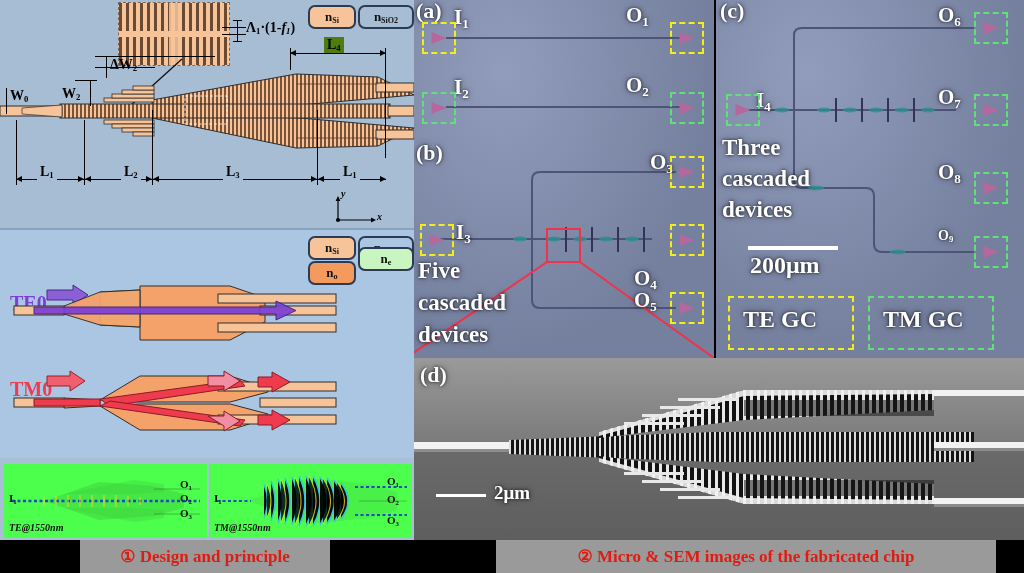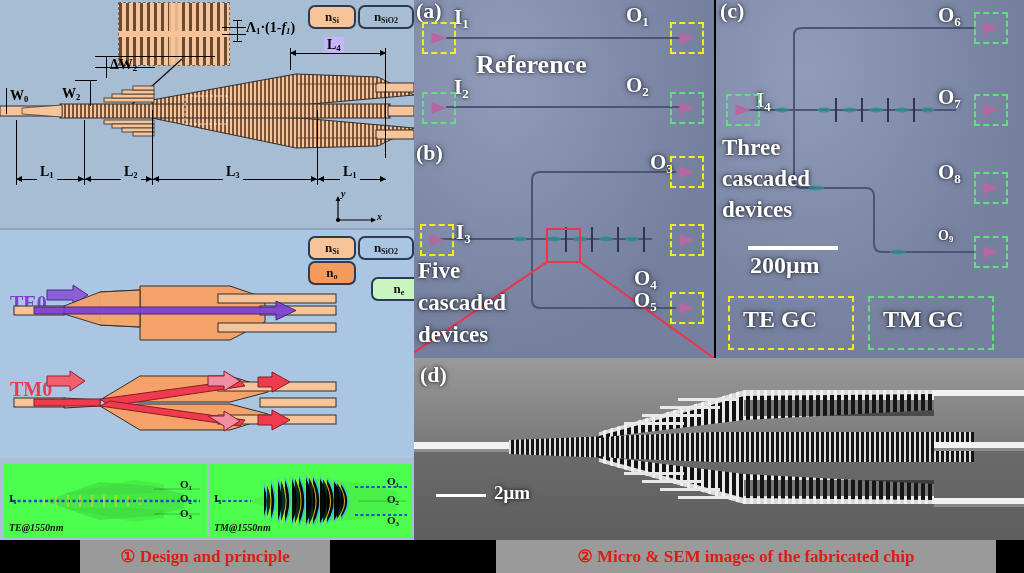--- a/index.html
+++ b/index.html
@@ -160,21 +160,21 @@
         <span>ΔW</span><span class="sub">2</span>
       </div>
       <div class="abs" style="left:106px;top:56px;width:1px;height:22px;background:#000;"></div>
       <div class="abs" style="left:95px;top:67px;width:60px;height:1px;background:#000;"></div>
       <div class="abs" style="left:95px;top:56px;width:120px;height:1px;background:#000;"></div>
 
       <div class="abs" style="left:290px;top:44px;width:96px;height:18px;">
         <div class="abs" style="left:0;top:9px;width:96px;height:1px;background:#000;"></div>
         <div class="arrowL" style="left:0;top:6px;"></div>
         <div class="arrowR" style="right:0;top:6px;"></div>
-        <div class="dimlabel" style="left:34px;top:-7px;background:#c4b5fd;padding:0 3px;">
+        <div class="dimlabel" style="left:34px;top:-7px;background:#4d7c0f;padding:0 3px;">
           <span>L</span><span class="sub">4</span>
         </div>
       </div>
       <div class="abs" style="left:290px;top:48px;width:1px;height:22px;background:#000;"></div>
       <div class="abs" style="left:385px;top:48px;width:1px;height:110px;background:#000;"></div>
 
       <div class="abs" style="left:16px;top:120px;width:1px;height:65px;background:#000;"></div>
       <div class="abs" style="left:84px;top:120px;width:1px;height:65px;background:#000;"></div>
       <div class="abs" style="left:152px;top:110px;width:1px;height:75px;background:#000;"></div>
       <div class="abs" style="left:317px;top:110px;width:1px;height:75px;background:#000;"></div>
@@ -228,21 +228,21 @@
     <div id="schemB">
       <div class="legbox leg-si" style="left:308px;top:6px;width:44px;">
         <span>n</span><span class="sub">Si</span>
       </div>
       <div class="legbox leg-sio2" style="left:358px;top:6px;width:52px;">
         <span>n</span><span class="sub">SiO2</span>
       </div>
       <div class="legbox leg-no" style="left:308px;top:31px;width:44px;">
         <span>n</span><span class="sub">o</span>
       </div>
-      <div class="legbox leg-ne" style="left:358px;top:47px;width:52px;margin-left:13px;">
+      <div class="legbox leg-ne" style="left:358px;top:17px;width:52px;">
         <span>n</span><span class="sub">e</span>
       </div>
 
       <div class="mlabel" style="left:10px;top:62px;color:#7b3fd4;font-size:20px;text-shadow:none;">TE0</div>
       <svg class="abs" style="left:0;top:52px;width:380px;height:78px;" viewBox="0 0 380 78">
 
         <polygon points="47,8 73,8 73,3 88,13 73,23 73,18 47,18" fill="#8b5fd6" stroke="#4b2a88" stroke-width="1"></polygon>
 
         <polygon points="100,10 140,8 140,45 100,43" fill="#c8f5c0" stroke="#2e2e2e" stroke-width="1"></polygon>
 
@@ -395,21 +395,20 @@
         </g>
 
         <rect x="133" y="229" width="33" height="33" fill="none" stroke="#f0334a" stroke-width="2"></rect>
         <line x1="133" y1="262" x2="-8" y2="358" stroke="#f0334a" stroke-width="2"></line>
         <line x1="166" y1="262" x2="300" y2="358" stroke="#f0334a" stroke-width="2"></line>
       </svg>
 
       <div class="mlabel" style="left:2px;top:-2px;font-size:22px;">(a)</div>
       <div class="mlabel" style="left:2px;top:140px;font-size:22px;">(b)</div>
 
-      <div class="mlabel" style="left:62px;top:50px;font-size:26px;">Reference</div>
 
       <div class="mlabel" style="left:40px;top:5px;font-size:21px;">
         <span>I</span><span class="sub">1</span>
       </div>
       <div class="mlabel" style="left:212px;top:3px;font-size:21px;">
         <span>O</span><span class="sub">1</span>
       </div>
       <div class="mlabel" style="left:40px;top:75px;font-size:21px;">
         <span>I</span><span class="sub">2</span>
       </div>

